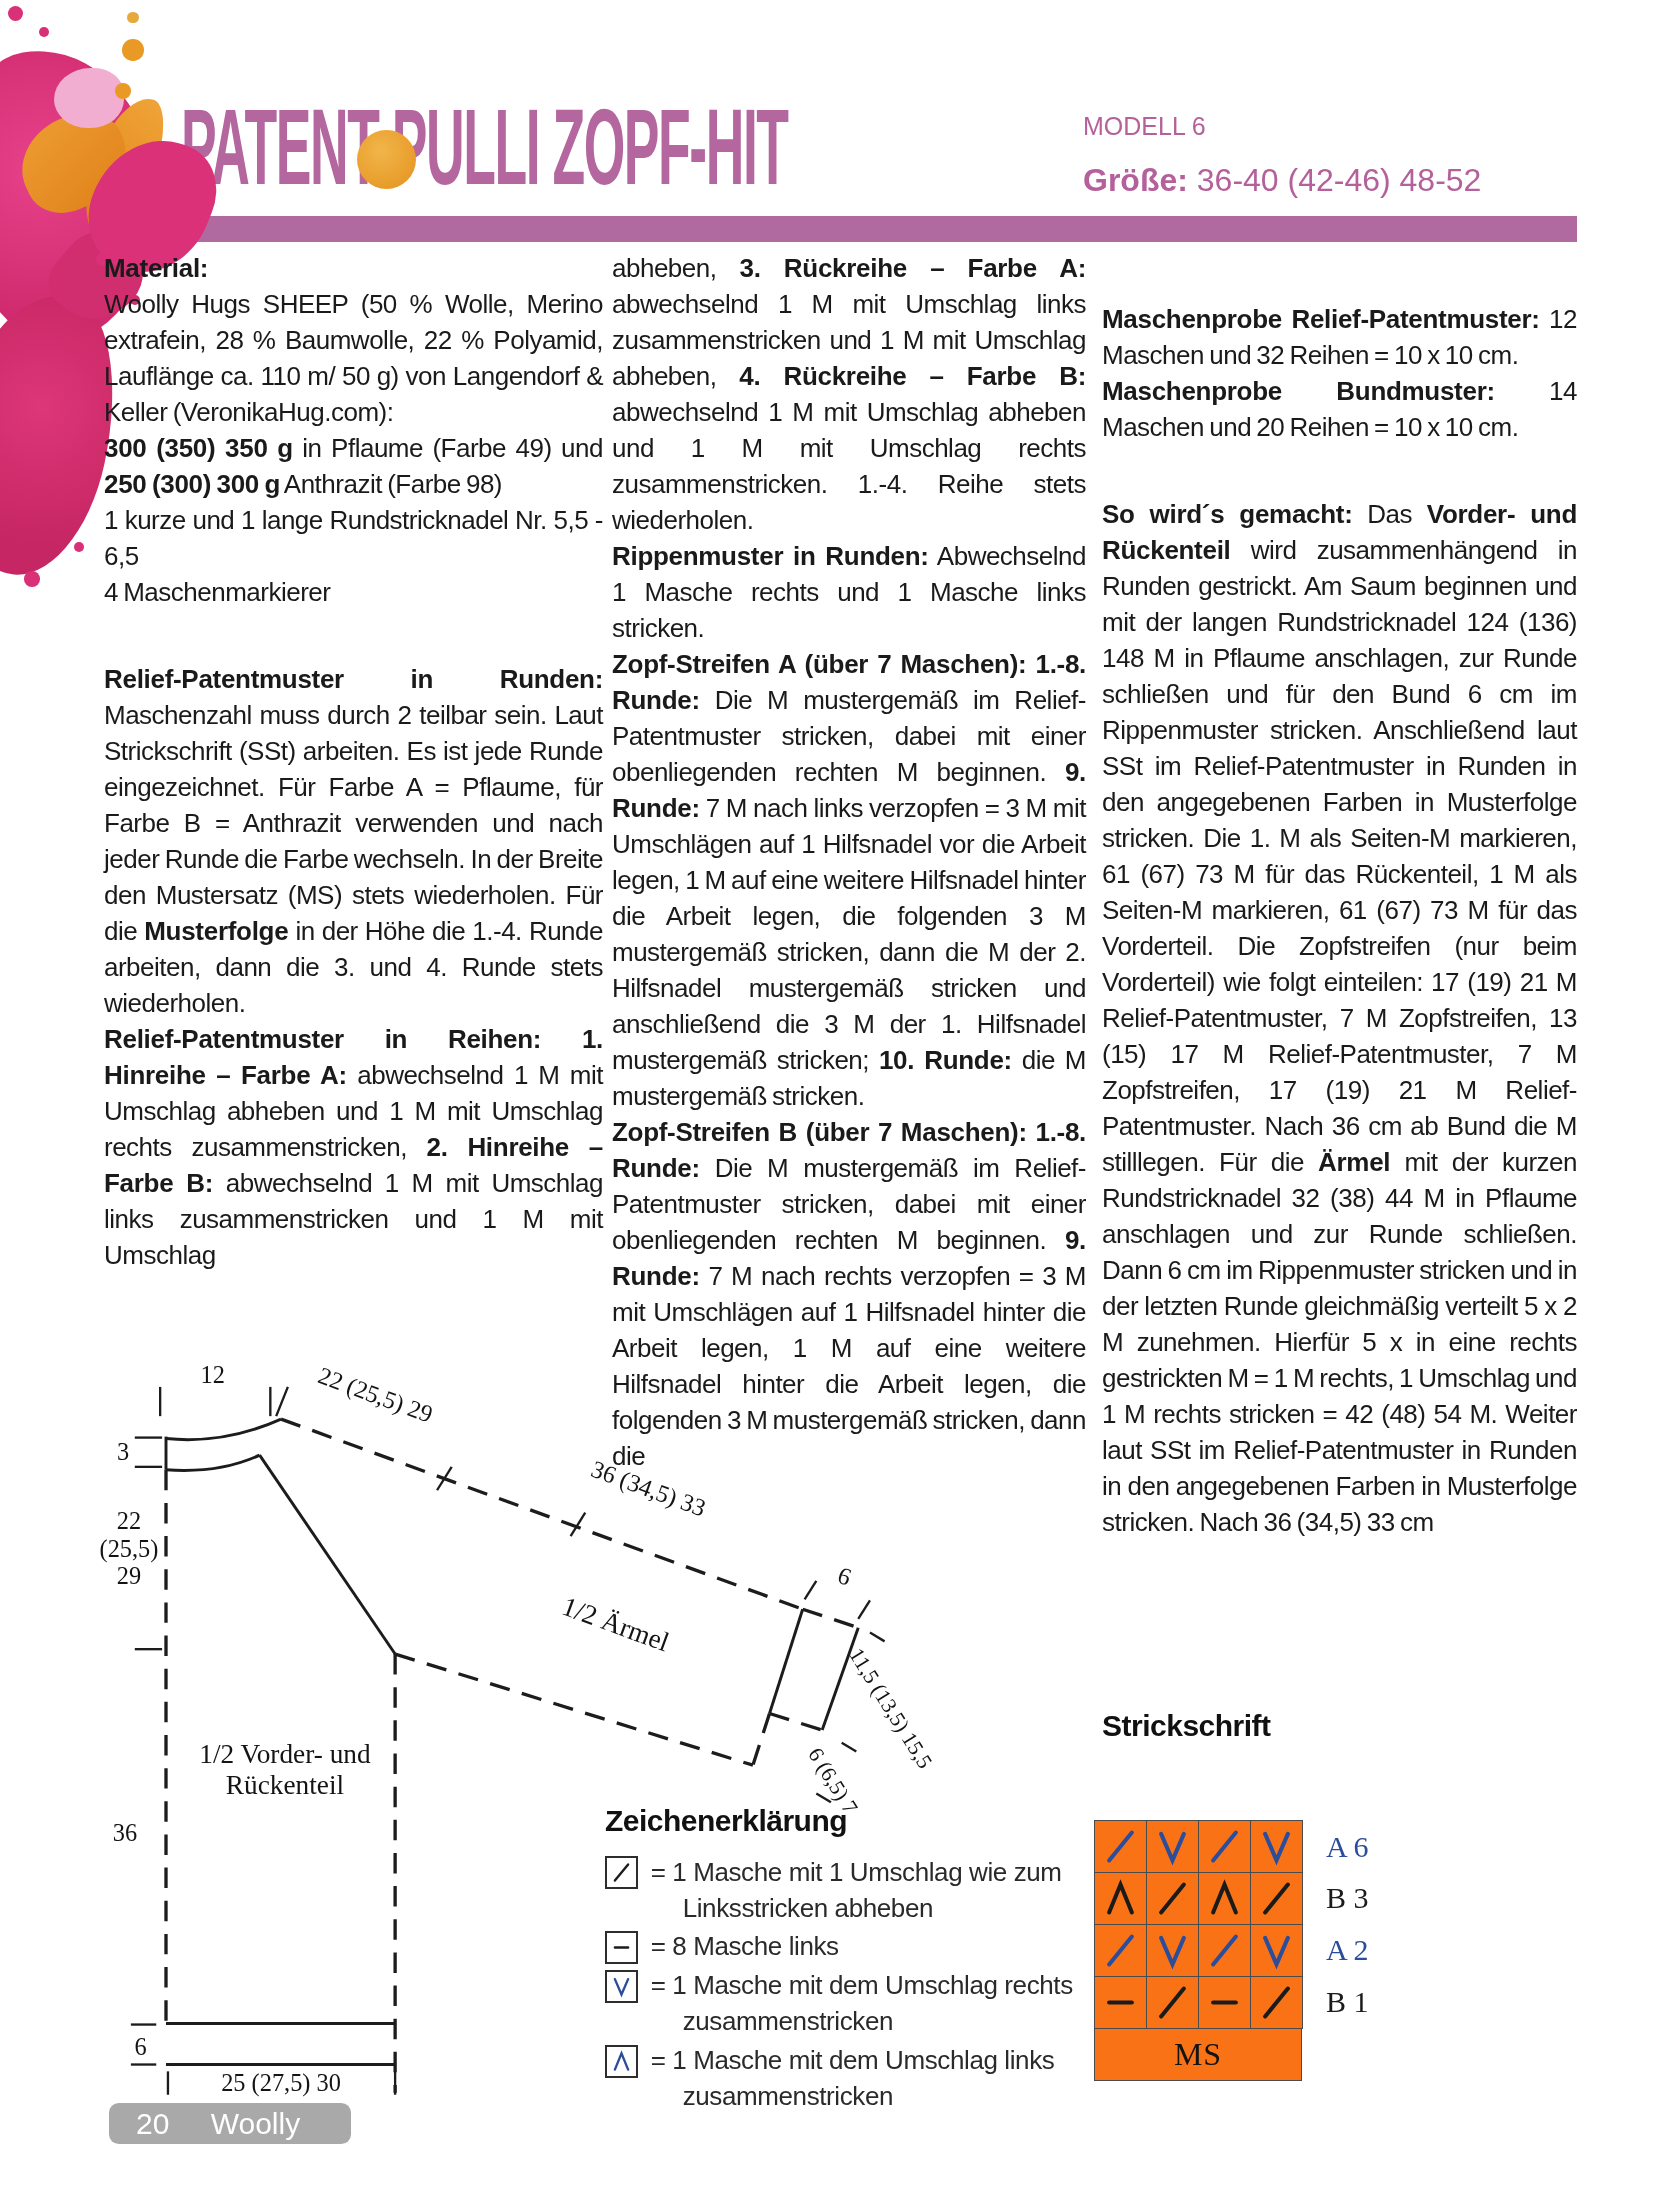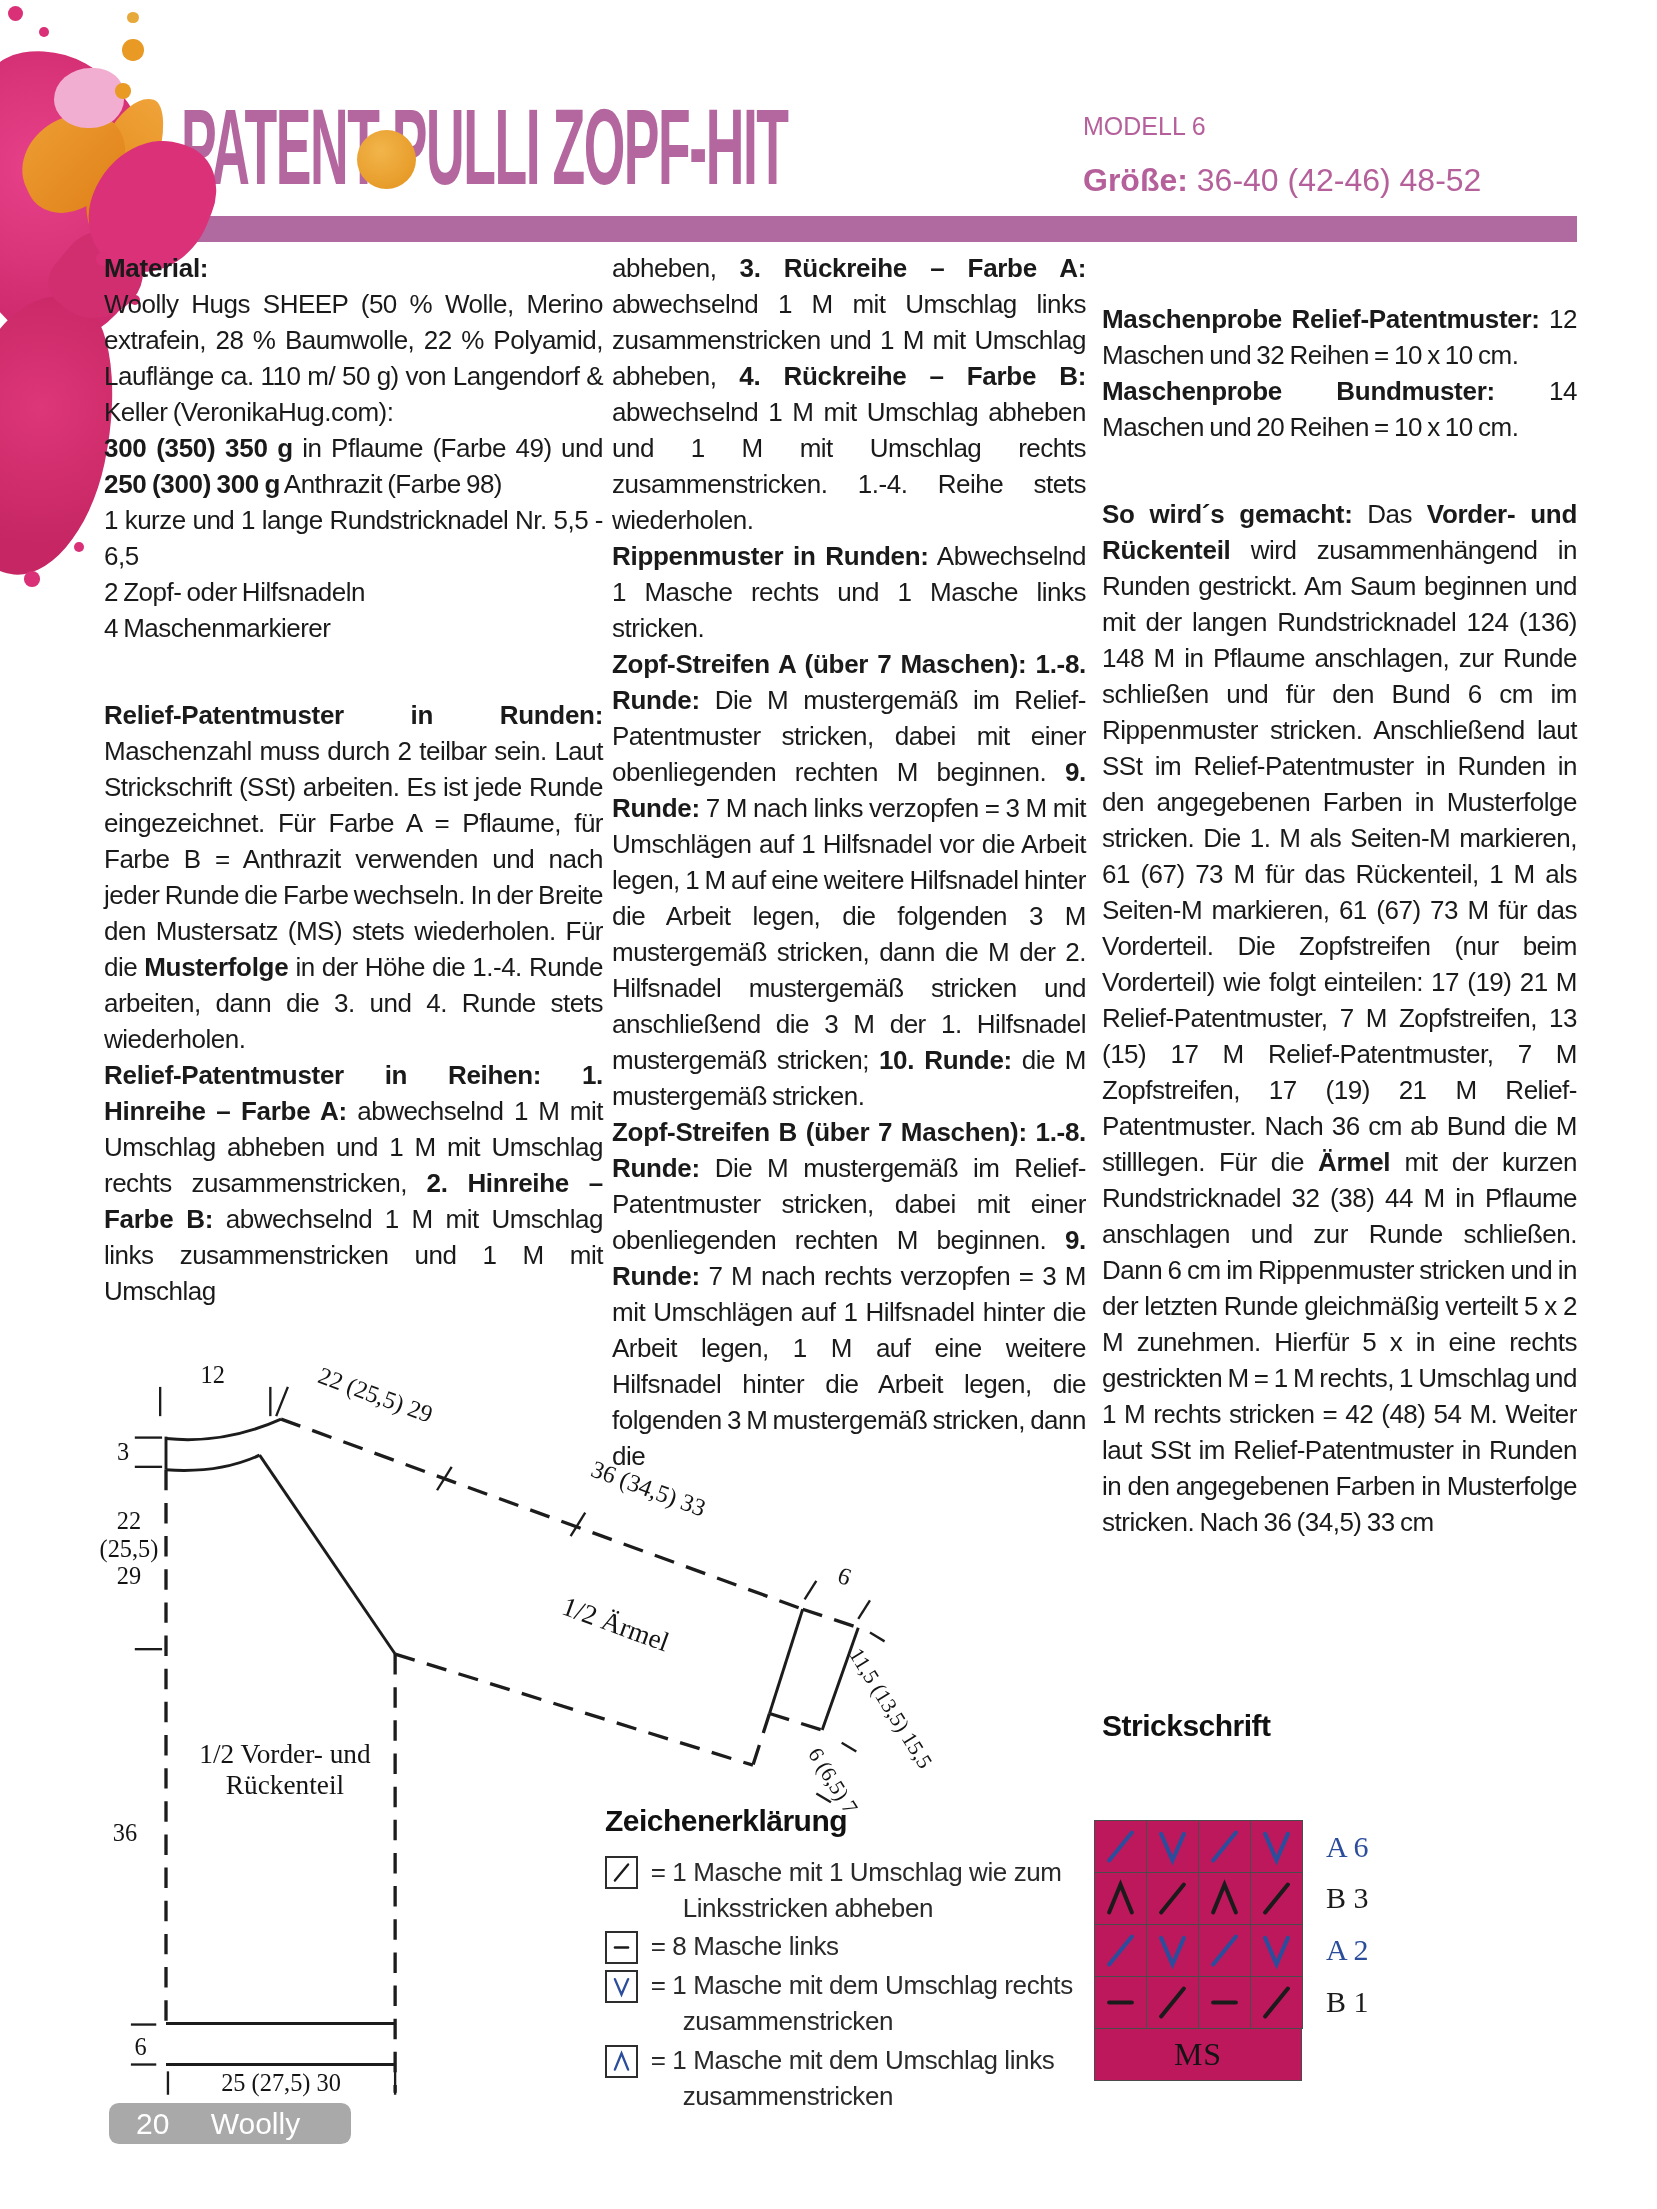--- a/index.html
+++ b/index.html
@@ -68,21 +68,21 @@
            display:flex;align-items:center;justify-content:center;margin-top:2.9px;background:#fff;}
   .leg-text{margin-left:12.7px;font-size:26px;line-height:36px;color:#2a2a2a;letter-spacing:-0.4px;}
   .leg-text .cont{padding-left:32px;}
 
   
   .ss-title{position:absolute;left:1102px;top:1709px;font-size:30px;font-weight:700;color:#111;z-index:4;letter-spacing:-0.5px;}
   .ss-wrap{position:absolute;left:1094px;top:1820px;z-index:4;}
   .ss-grid{border-top:1.6px solid #4b4b4b;border-left:1.6px solid #4b4b4b;display:inline-block;position:relative;}
   .ss-row{display:flex;}
   .ss-cell{width:52px;height:52px;box-sizing:border-box;border-right:1.6px solid #4b4b4b;
-           border-bottom:1.6px solid #4b4b4b;display:flex;align-items:center;justify-content:center;background:#be185d;}
+           border-bottom:1.6px solid #4b4b4b;display:flex;align-items:center;justify-content:center;background:#f97316;}
   .ss-ms{width:207px;font-family:"Liberation Serif",serif;font-size:32px;color:#141414;letter-spacing:1px;}
   .ss-label{position:absolute;left:231px;font-family:"Liberation Serif",serif;font-size:30px;white-space:nowrap;}
 
   
   .footer-badge{position:absolute;left:109px;top:2103px;width:242px;height:41px;background:#a9a9a9;
                 border-radius:9.8px;color:#ffffff;font-size:30px;line-height:42px;z-index:3;}
   .footer-badge .pg{margin-left:27px;}
   .footer-badge .brand{margin-left:33px;}
 </style>
 </head>
@@ -116,21 +116,20 @@
     <b>Größe:</b>
     <span>36-40 (42-46) 48-52</span>
   </div>
   <div class="divider-bar"></div>
 
   <div class="col col1">
       <p><b>Material:</b></p>
       <p><span>Woolly Hugs SHEEP (50 % Wolle, Merino extrafein, 28 % Baumwolle, 22 % Polyamid, Lauflänge ca. 110 m/ 50 g) von Langendorf &amp; Keller (VeronikaHug.com):</span></p>
       <p><b>300 (350) 350 g</b><span> in Pflaume (Farbe 49) und </span><b>250 (300) 300 g</b><span> Anthrazit (Farbe 98)</span></p>
       <p><span>1 kurze und 1 lange Rundstricknadel Nr. 5,5 - 6,5</span></p>
-      <p><span>2 Zopf- oder Hilfsnadeln</span></p>
       <p><span>4 Maschenmarkierer</span></p>
       <p class="gap"><b>Relief-Patentmuster in Runden:</b><span> Maschenzahl muss durch 2 teilbar sein. Laut Strickschrift (SSt) arbeiten. Es ist jede Runde eingezeichnet. Für Farbe A = Pflaume, für Farbe B = Anthrazit verwenden und nach jeder Runde die Farbe wechseln. In der Breite den Mustersatz (MS) stets wiederholen. Für die </span><b>Musterfolge</b><span> in der Höhe die 1.-4. Runde arbeiten, dann die 3. und 4. Runde stets wiederholen.</span></p>
       <p><b>Relief-Patentmuster in Reihen: 1. Hinreihe – Farbe A:</b><span> abwechselnd 1 M mit Umschlag abheben und 1 M mit Umschlag rechts zusammenstricken, </span><b>2. Hinreihe – Farbe B:</b><span> abwechselnd 1 M mit Umschlag links zusammenstricken und 1 M mit Umschlag</span></p>
     </div>
   <div class="col col2">
       <p><span>abheben, </span><b>3. Rückreihe – Farbe A:</b><span> abwechselnd 1 M mit Umschlag links zusammenstricken und 1 M mit Umschlag abheben, </span><b>4. Rückreihe – Farbe B:</b><span> abwechselnd 1 M mit Umschlag abheben und 1 M mit Umschlag rechts zusammenstricken. 1.-4. Reihe stets wiederholen.</span></p>
       <p><b>Rippenmuster in Runden:</b><span> Abwechselnd 1 Masche rechts und 1 Masche links stricken.</span></p>
       <p><b>Zopf-Streifen A (über 7 Maschen): 1.-8. Runde:</b><span> Die M mustergemäß im Relief-Patentmuster stricken, dabei mit einer obenliegenden rechten M beginnen. </span><b>9. Runde:</b><span> 7 M nach links verzopfen = 3 M mit Umschlägen auf 1 Hilfsnadel vor die Arbeit legen, 1 M auf eine weitere Hilfsnadel hinter die Arbeit legen, die folgenden 3 M mustergemäß stricken, dann die M der 2. Hilfsnadel mustergemäß stricken und anschließend die 3 M der 1. Hilfsnadel mustergemäß stricken; </span><b>10. Runde:</b><span> die M mustergemäß stricken.</span></p>
       <p><b>Zopf-Streifen B (über 7 Maschen): 1.-8. Runde:</b><span> Die M mustergemäß im Relief-Patentmuster stricken, dabei mit einer obenliegenden rechten M beginnen. </span><b>9. Runde:</b><span> 7 M nach rechts verzopfen = 3 M mit Umschlägen auf 1 Hilfsnadel hinter die Arbeit legen, 1 M auf eine weitere Hilfsnadel hinter die Arbeit legen, die folgenden 3 M mustergemäß stricken, dann die</span></p>
     </div>

